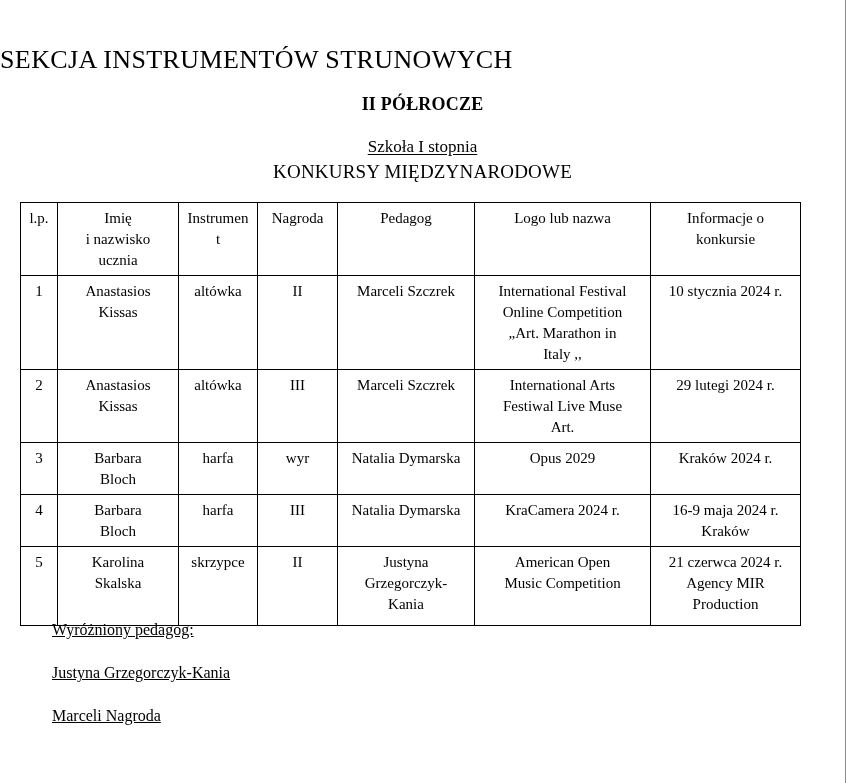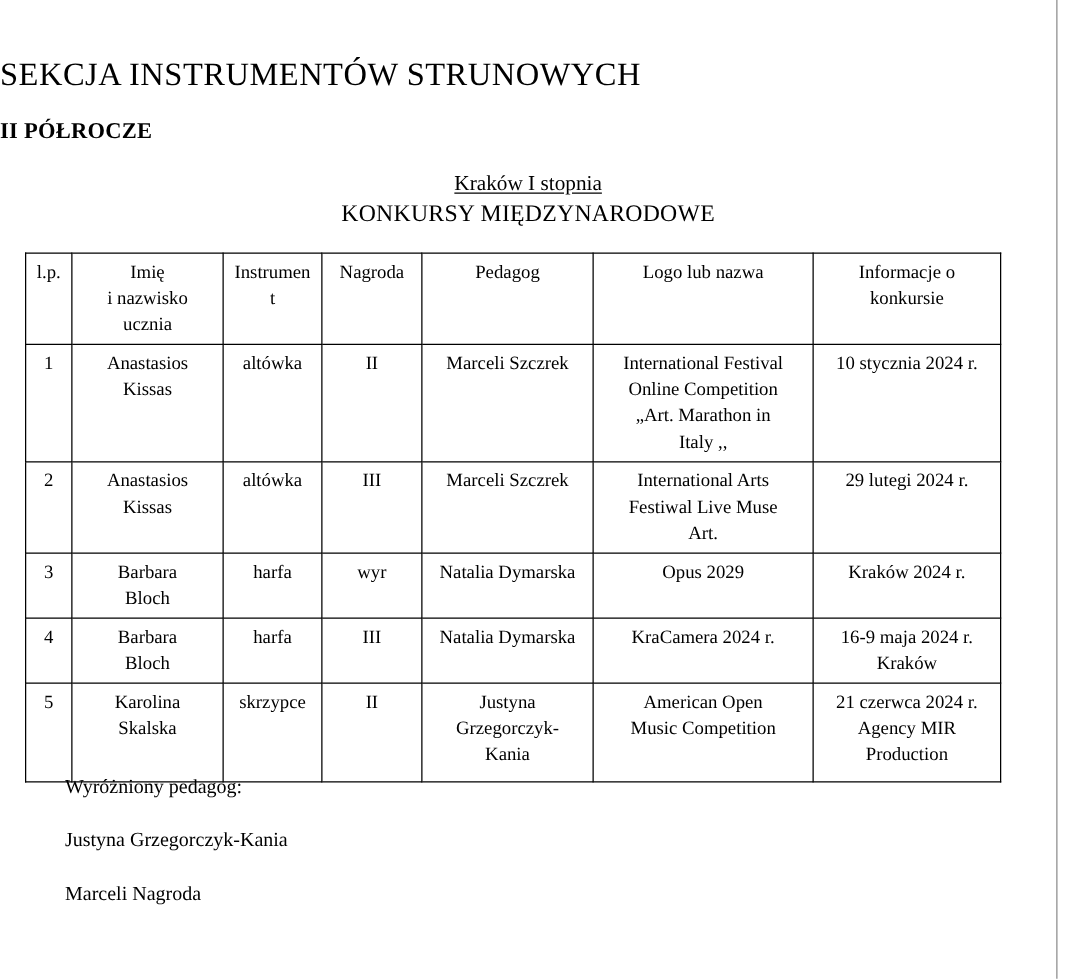--- a/index.html
+++ b/index.html
@@ -46,20 +46,21 @@
     line-height: 32px;
     letter-spacing: 0.4px;
     font-weight: 400;
     white-space: nowrap;
   }
   .title-sub {
     position: absolute;
     top: 92px;
     left: 0;
     width: 845px;
+    text-align: center;
     font-size: 18px;
     line-height: 24px;
     font-weight: 700;
     letter-spacing: 0.2px;
   }
   .title-school {
     position: absolute;
     top: 136px;
     left: 0;
     width: 845px;
@@ -125,34 +126,35 @@
   .footer {
     position: absolute;
     top: 620px;
     left: 52px;
     width: 500px;
     font-size: 16px;
     line-height: 19px;
   }
   .footer p {
     margin: 0 0 24px 0;
+    text-decoration: underline;
   }
   .footer p:last-child { margin-bottom: 0; }
 </style>
 </head>
 <body>
 
 <div class="doc">
 
   <div class="title-main">SEKCJA INSTRUMENTÓW STRUNOWYCH</div>
 
   <div class="title-sub">II PÓŁROCZE</div>
 
   <div class="title-school">
-    <span>Kraków I stopnia</span>
+    <span>Szkoła I stopnia</span>
   </div>
 
   <div class="title-section">KONKURSY MIĘDZYNARODOWE</div>
 
   <table class="results-table">
     <colgroup>
       <col class="col-lp">
       <col class="col-name">
       <col class="col-instr">
       <col class="col-prize">

